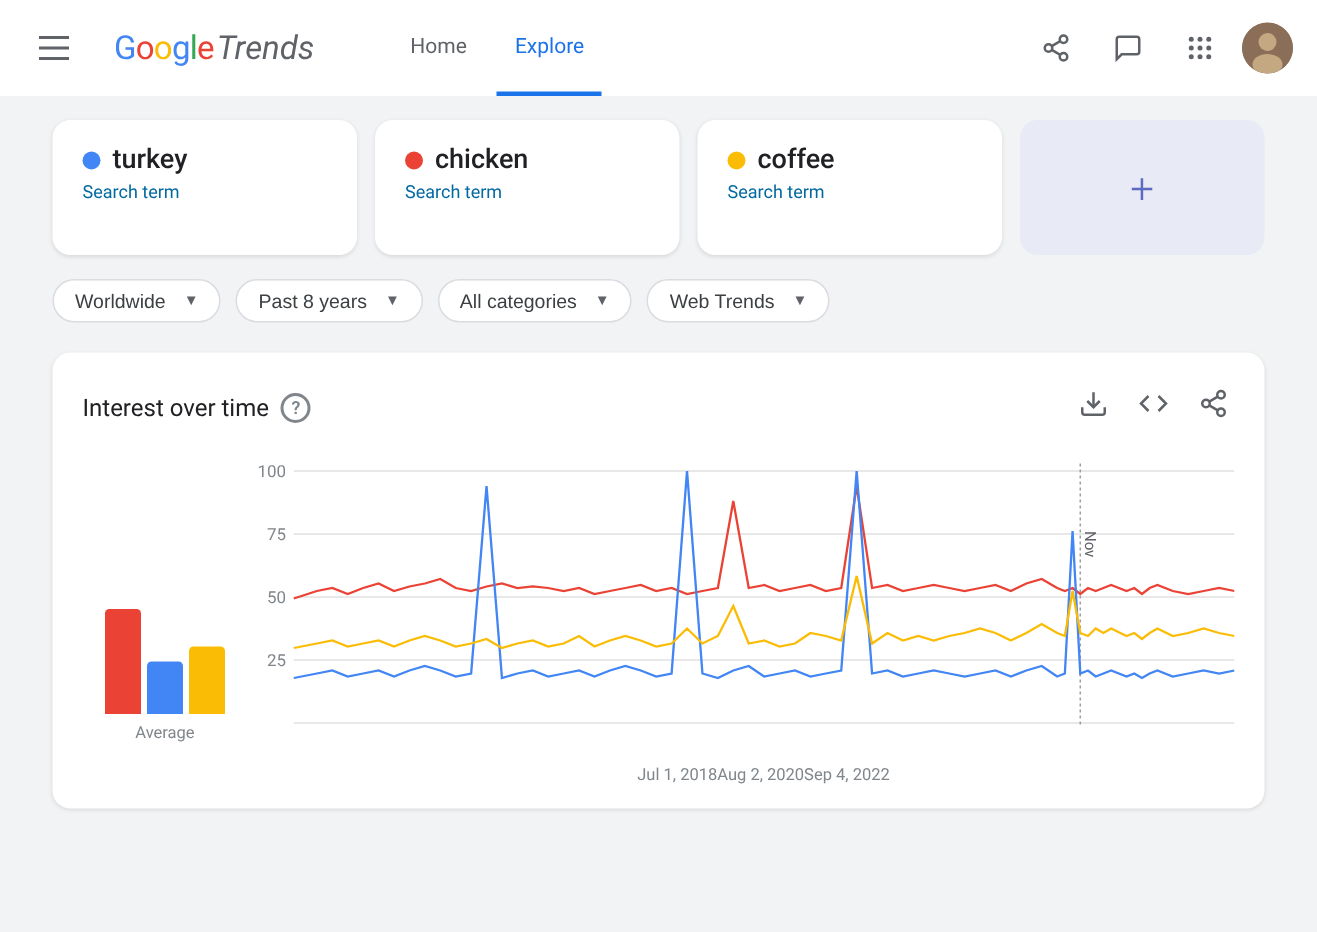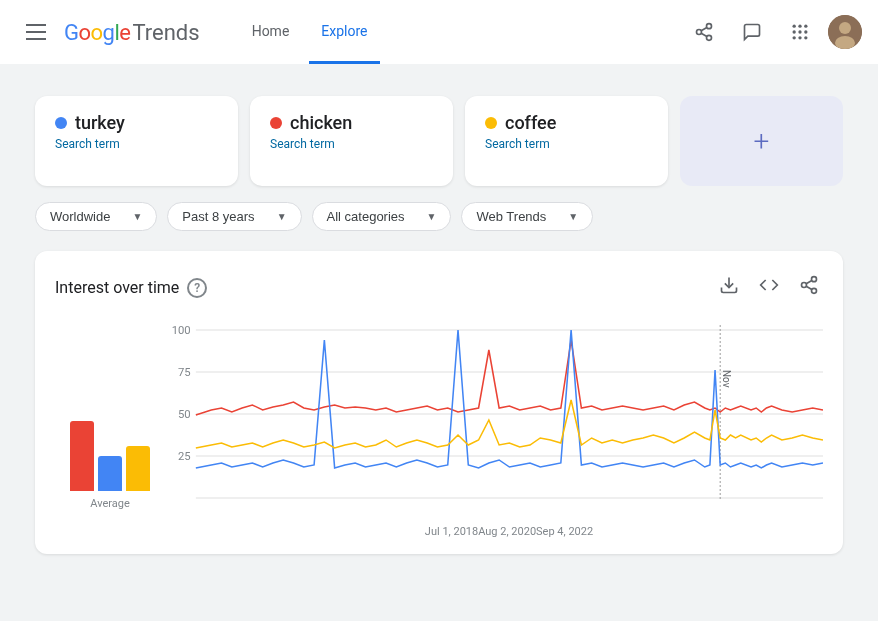--- a/index.html
+++ b/index.html
@@ -16,21 +16,21 @@
       display: flex;
       align-items: center;
       padding: 0 16px;
       height: 64px;
       position: relative;
       z-index: 10;
     }
     .header-left {
       display: flex;
       align-items: center;
-      gap: 8px;
+      gap: 20px;
     }
     .menu-icon {
       width: 40px; height: 40px;
       display: flex; flex-direction: column;
       align-items: center; justify-content: center; gap: 5px;
       cursor: pointer; border-radius: 50%;
     }
     .menu-icon span {
       display: block; width: 20px; height: 2px; background: #5f6368;
     }
@@ -40,21 +40,21 @@
     .logo-google {
       font-size: 22px; font-weight: 400; letter-spacing: -0.5px;
     }
     .logo-google .g { color: #4285F4; }
     .logo-google .o1 { color: #EA4335; }
     .logo-google .o2 { color: #FBBC05; }
     .logo-google .g2 { color: #4285F4; }
     .logo-google .l { color: #34A853; }
     .logo-google .e { color: #EA4335; }
     .logo-trends {
-      font-size: 22px; font-weight: 400; color: #5f6368; margin-left: 2px;
+      font-size: 22px; font-weight: 400; color: #5f6368; margin-left: 2px; font-style: italic;
     }
     .nav {
       display: flex; align-items: center; gap: 8px; margin-left: 32px;
     }
     .nav-item {
       padding: 8px 12px;
       font-size: 14px;
       color: #5f6368;
       cursor: pointer;
       text-decoration: none;
@@ -81,21 +81,21 @@
       width: 34px; height: 34px; border-radius: 50%; overflow: hidden;
       background: #8B6E57;
       display: flex; align-items: center; justify-content: center;
       font-size: 14px; color: #fff;
       cursor: pointer;
     }
 
     
     .main {
       max-width: 840px;
-      margin: 16px auto;
+      margin: 0 auto;
       padding: 16px;
     }
 
     
     .search-terms {
       display: flex; gap: 12px; margin-bottom: 16px;
     }
     .term-card {
       background: #fff;
       border-radius: 12px;
@@ -126,21 +126,21 @@
     }
     .term-label {
       font-size: 12px; color: #0369a1; margin-top: 2px;
     }
 
     
     .filter-bar {
       display: flex; gap: 10px; margin-bottom: 20px; align-items: center;
     }
     .filter-btn {
-      display: flex; align-items: center; gap: 22px;
+      display: flex; align-items: center; gap: 12px;
       border: 1px solid #dadce0;
       border-radius: 20px;
       padding: 6px 14px;
       background: #fff;
       font-size: 13px; color: #3c4043;
       cursor: pointer;
     }
     .filter-btn .arrow {
       font-size: 10px; color: #5f6368;
     }

